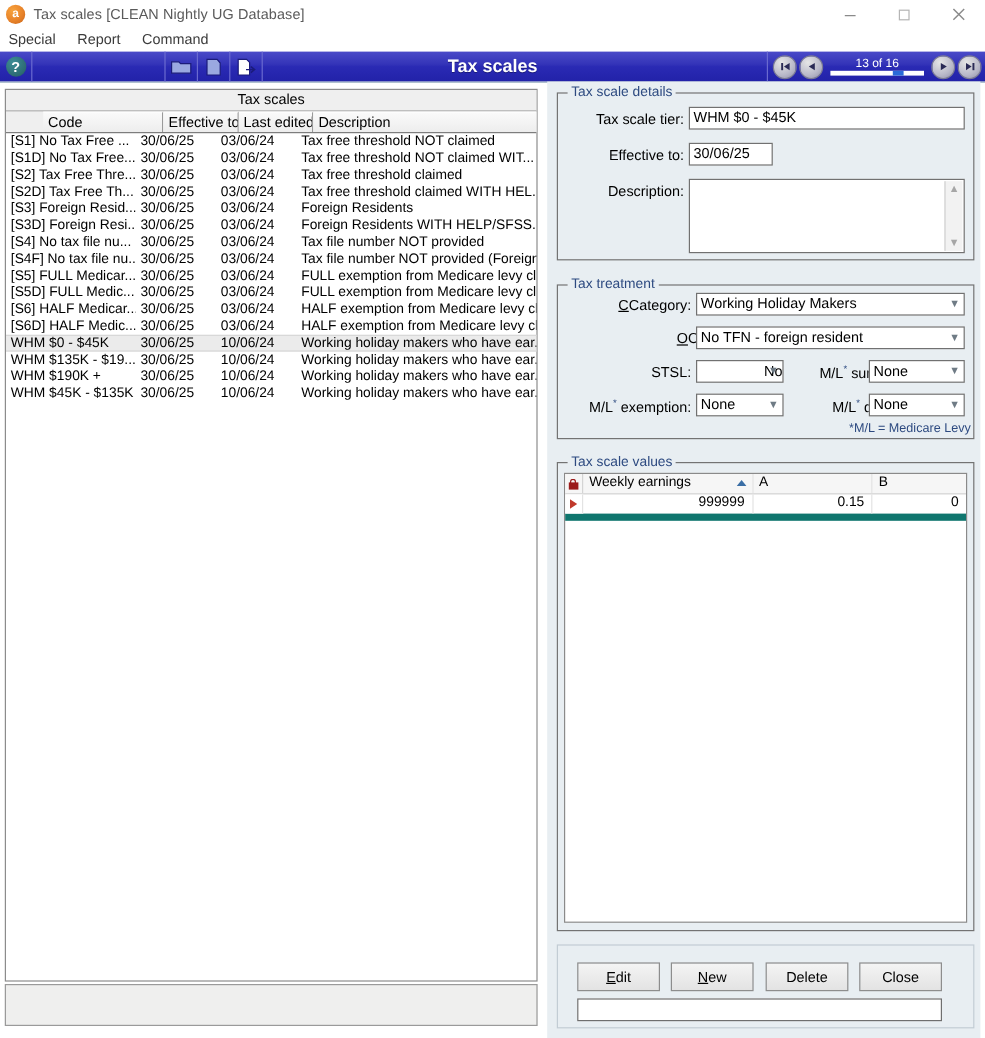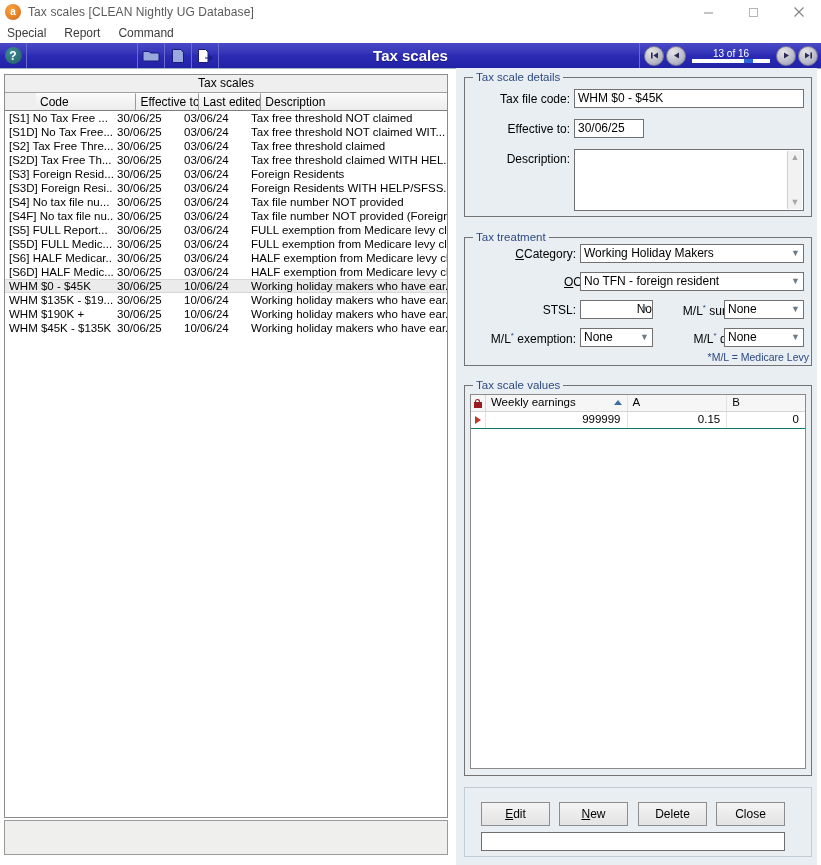--- a/index.html
+++ b/index.html
@@ -160,21 +160,21 @@
   .ul { text-decoration: underline; }
 
   
   .vgrid {
     position: absolute; box-sizing: border-box; background: #ffffff;
     border: 1px solid #8a8a8a;
   }
   .vg-head { display:flex; height: 16px; background: #f6f6f6; border-bottom: 1px solid #d4d4d4; }
   .vg-lock { width: 14px; display:flex; align-items:center; justify-content:center; border-right: 1px solid #d4d4d4; }
   .vg-h { box-sizing:border-box; height:16px; line-height:15px; font-size:11.5px; padding-left:5px; border-right:1px solid #e3e3e3; position: relative; }
-  .vg-row { display:flex; height: 16px; border-bottom: 1px solid #0f766e; }
+  .vg-row { display:flex; height: 16px; border-bottom: 6px solid #0f766e; }
   .vg-ind { width: 14px; display:flex; align-items:center; justify-content:center; border-right: 1px solid #e3e3e3; background:#fff; }
   .vg-c { box-sizing:border-box; height:16px; line-height:15px; font-size:11.5px; padding-right:6px; text-align:right; border-right:1px solid #e3e3e3; }
   .lockico { width:8px; height:9px; position: relative; }
   .lockico .body { position:absolute; bottom:0; left:0; width:8px; height:6px; background:#9b1c1c; }
   .lockico .shk { position:absolute; top:0; left:1.5px; width:5px; height:4px; border:1.5px solid #9b1c1c; border-bottom:none; border-radius:3px 3px 0 0; box-sizing:border-box; }
   .sort-tri { position:absolute; right: 5px; top: 5px; width:0;height:0; border-left:4px solid transparent; border-right:4px solid transparent; border-bottom:5px solid #3a6ea5; }
   .red-arrow { width:0;height:0;border-top:4px solid transparent;border-bottom:4px solid transparent;border-left:6px solid #c0392b; }
 
   
   .btnbar { position: absolute; box-sizing: border-box; border: 1px solid #c2ccd4; background: #e8eef2; }
@@ -334,21 +334,21 @@
           <div class="cell c3">03/06/24</div>
           <div class="cell c4">Tax file number NOT provided</div>
         </div>
         <div class="row">
           <div class="cell c1">[S4F] No tax file nu...</div>
           <div class="cell c2">30/06/25</div>
           <div class="cell c3">03/06/24</div>
           <div class="cell c4">Tax file number NOT provided (Foreign)</div>
         </div>
         <div class="row">
-          <div class="cell c1">[S5] FULL Report...</div>
+          <div class="cell c1">[S5] FULL Medicar...</div>
           <div class="cell c2">30/06/25</div>
           <div class="cell c3">03/06/24</div>
           <div class="cell c4">FULL exemption from Medicare levy cl...</div>
         </div>
         <div class="row">
           <div class="cell c1">[S5D] FULL Medic...</div>
           <div class="cell c2">30/06/25</div>
           <div class="cell c3">03/06/24</div>
           <div class="cell c4">FULL exemption from Medicare levy cl...</div>
         </div>
@@ -391,21 +391,21 @@
       </div>
   </div>
 
   <div class="sub-panel"></div>
 
   <div class="right">
 
     <div class="grp" style="left:8px; top:9px; width:348px; height:140px;">
       <div class="grp-title">Tax scale details</div>
     </div>
-    <div class="lbl" style="left:10px; top:24px; width:104px;">Tax file code:</div>
+    <div class="lbl" style="left:10px; top:24px; width:104px;">Tax scale tier:</div>
     <div class="fld" style="left:118px; top:21px; width:230px; height:19px;">WHM $0 - $45K</div>
 
     <div class="lbl" style="left:10px; top:54px; width:104px;">Effective to:</div>
     <div class="fld" style="left:118px; top:51px; width:70px; height:19px;">30/06/25</div>
 
     <div class="lbl" style="left:10px; top:84px; width:104px;">Description:</div>
     <div class="memo" style="left:118px; top:81px; width:230px; height:62px;">
       <div class="memo-sb">
         <div class="chev">▲</div>
         <div class="chev">▼</div>

